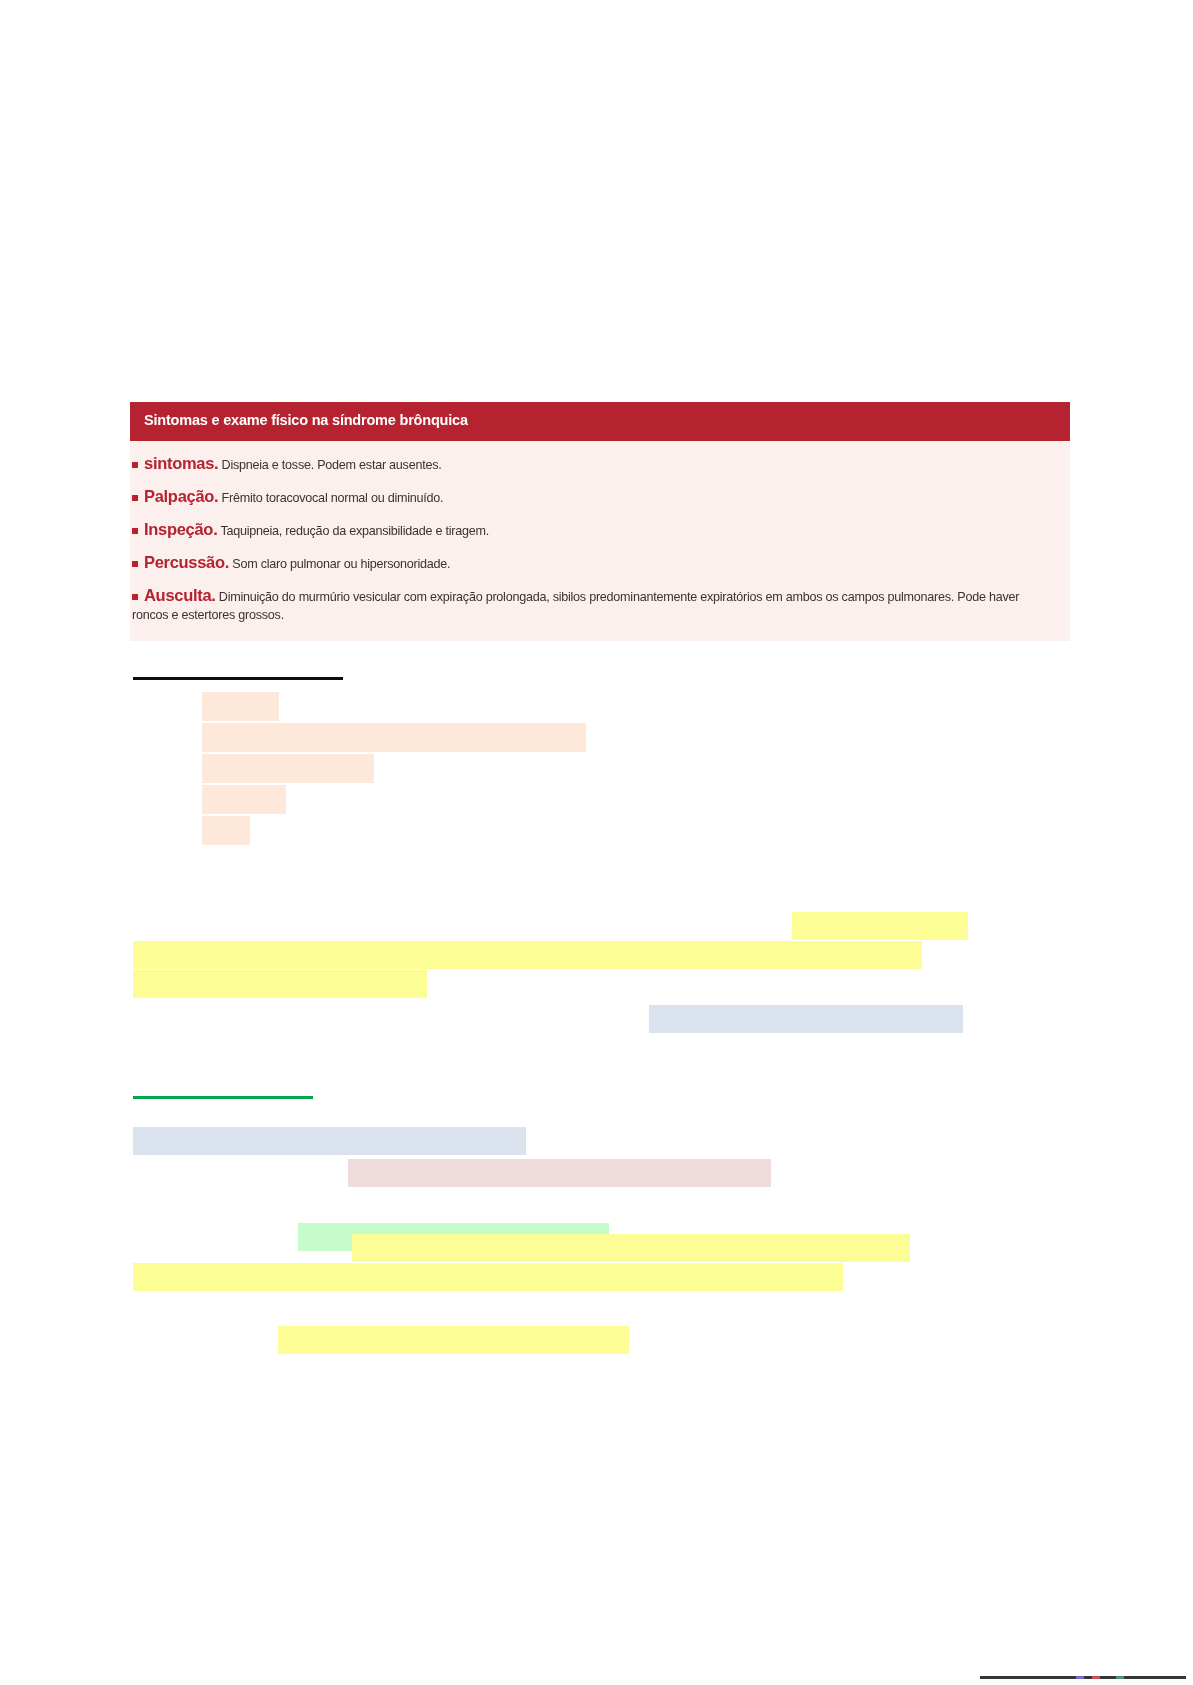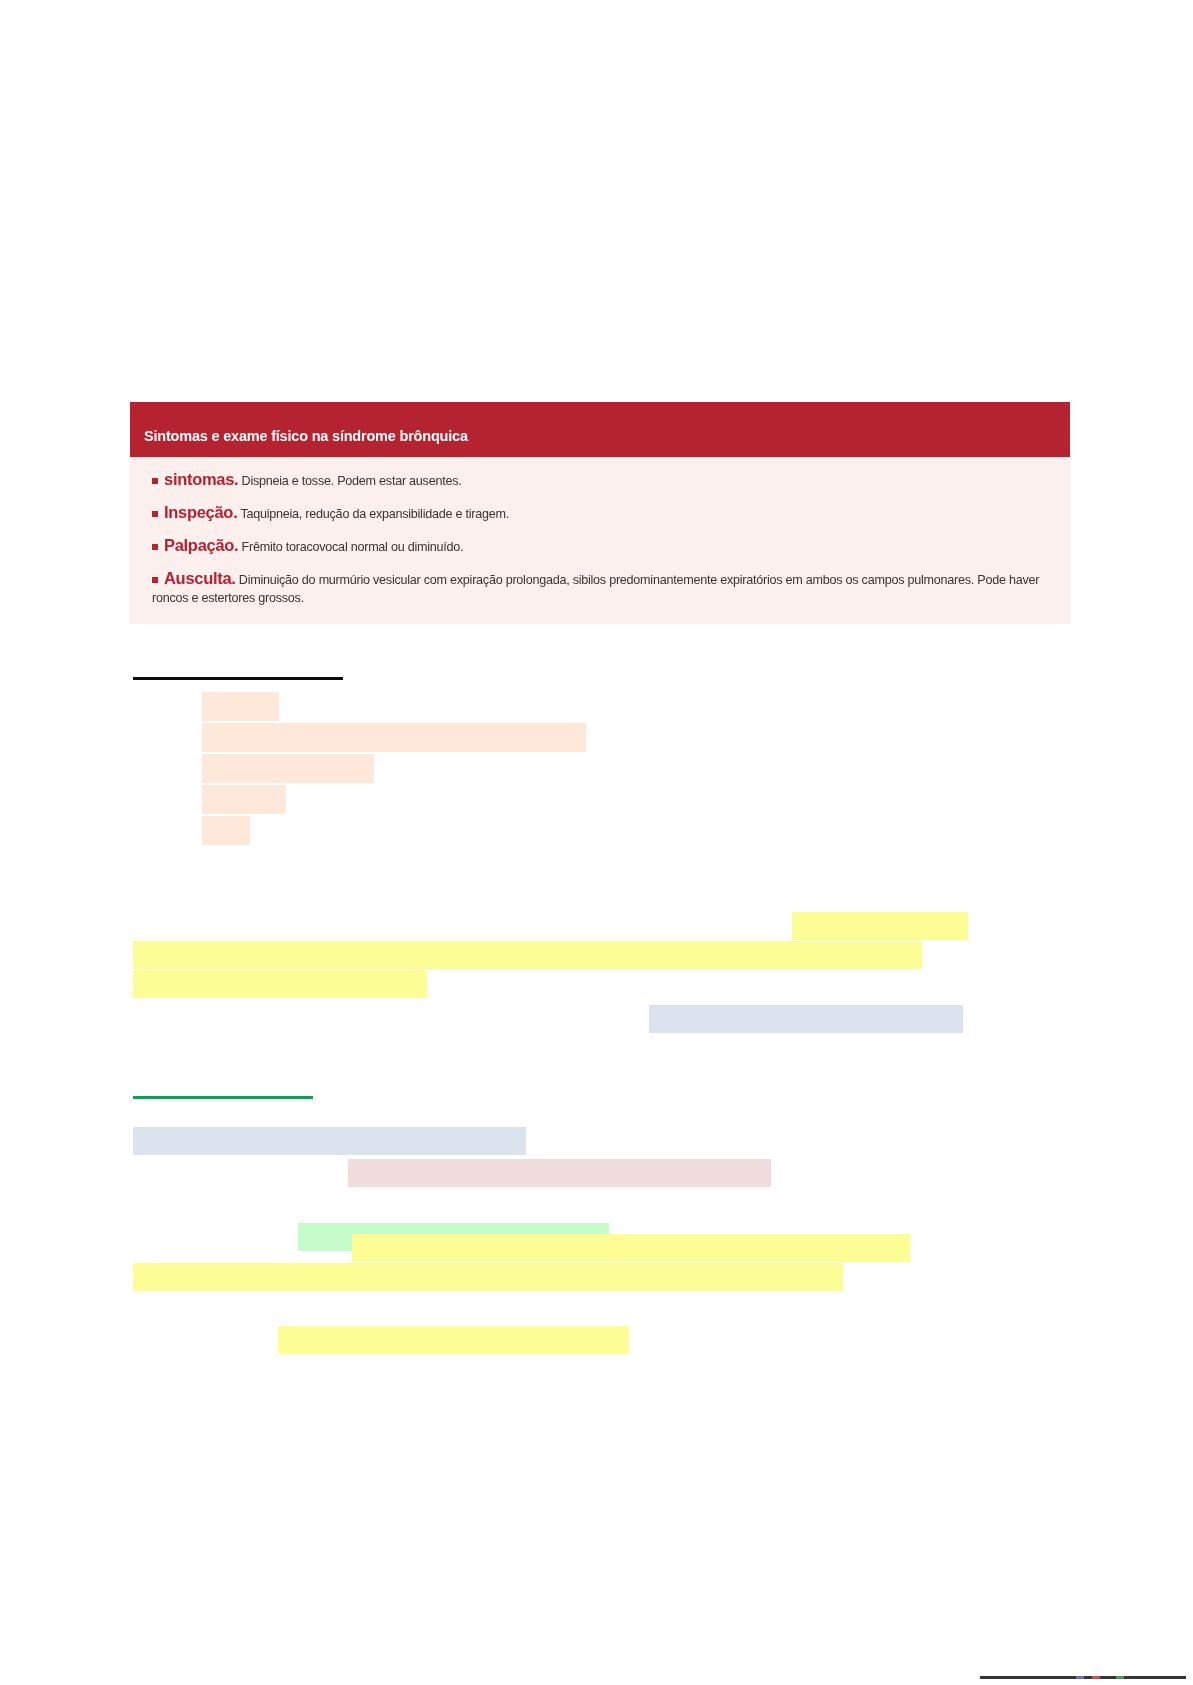--- a/index.html
+++ b/index.html
@@ -22,25 +22,25 @@
     top: 402px;
     width: 940px;
     background: #fbf0ee;
   }
   .info-box-header {
     background: #b52230;
     color: #ffffff;
     font-size: 14.5px;
     font-weight: bold;
     letter-spacing: -0.2px;
-    padding: 27px 14px 12px 14px;
+    padding: 11px 14px 12px 14px;
     line-height: 1.1;
   }
   .info-box-body {
-    padding: 12px 14px 14px 22px;
+    padding: 12px 14px 14px 2px;
   }
   .info-item {
     font-size: 12.6px;
     line-height: 1.33;
     color: #3a3330;
     margin: 0 0 11px 0;
     letter-spacing: -0.25px;
     text-align: left;
   }
   .info-item:last-child { margin-bottom: 4px; }
@@ -97,29 +97,33 @@
 <div class="info-box">
   <div class="info-box-header">Sintomas e exame físico na síndrome brônquica</div>
   <div class="info-box-body">
 
     <p class="info-item">
       <span class="bullet-sq"></span><span class="info-term">sintomas.</span>
       <span class="info-desc">Dispneia e tosse. Podem estar ausentes.</span>
     </p>
 
     <p class="info-item">
+      <span class="bullet-sq"></span><span class="info-term">Palpação.</span>
+      <span class="info-desc">Frêmito toracovocal normal ou diminuído.</span>
+    </p>
+
+    <p class="info-item">
       <span class="bullet-sq"></span><span class="info-term">Inspeção.</span>
       <span class="info-desc">Taquipneia, redução da expansibilidade e tiragem.</span>
     </p>
 
     <p class="info-item">
-      <span class="bullet-sq"></span><span class="info-term">Palpação.</span>
-      <span class="info-desc">Frêmito toracovocal normal ou diminuído.</span>
+      <span class="bullet-sq"></span><span class="info-term">Percussão.</span>
+      <span class="info-desc">Som claro pulmonar ou hipersonoridade.</span>
     </p>
-
 
     <p class="info-item">
       <span class="bullet-sq"></span><span class="info-term">Ausculta.</span>
       <span class="info-desc">Diminuição do murmúrio vesicular com expiração prolongada, sibilos predominantemente expiratórios em ambos os campos pulmonares. Pode haver roncos e estertores grossos.</span>
     </p>
 
   </div>
 </div>
 
 <div id="overlay-layer">

